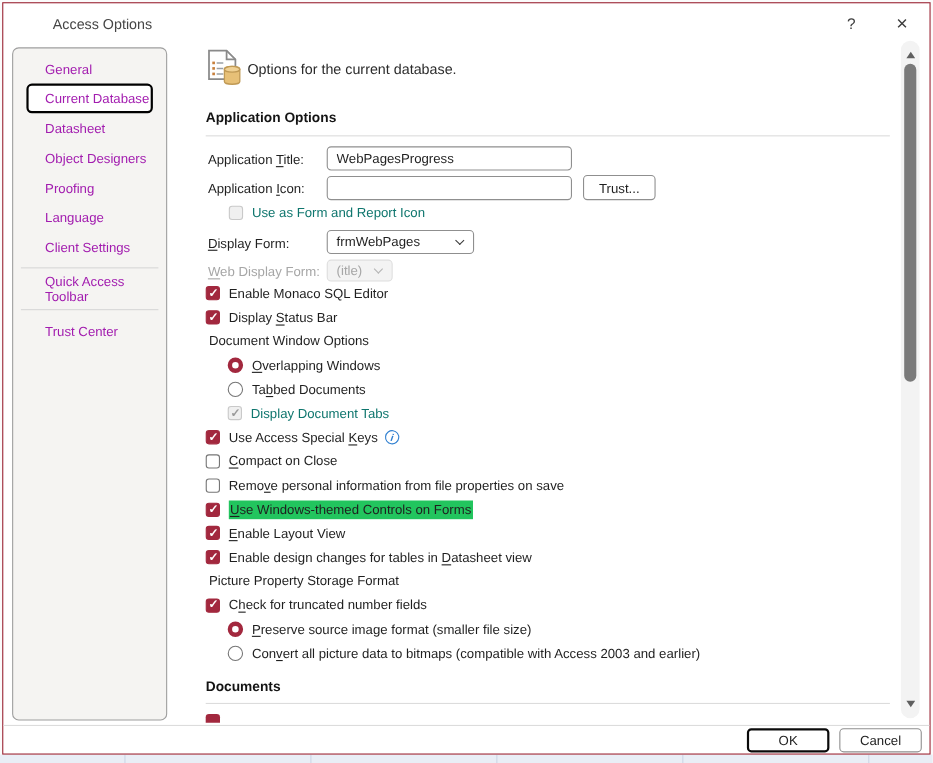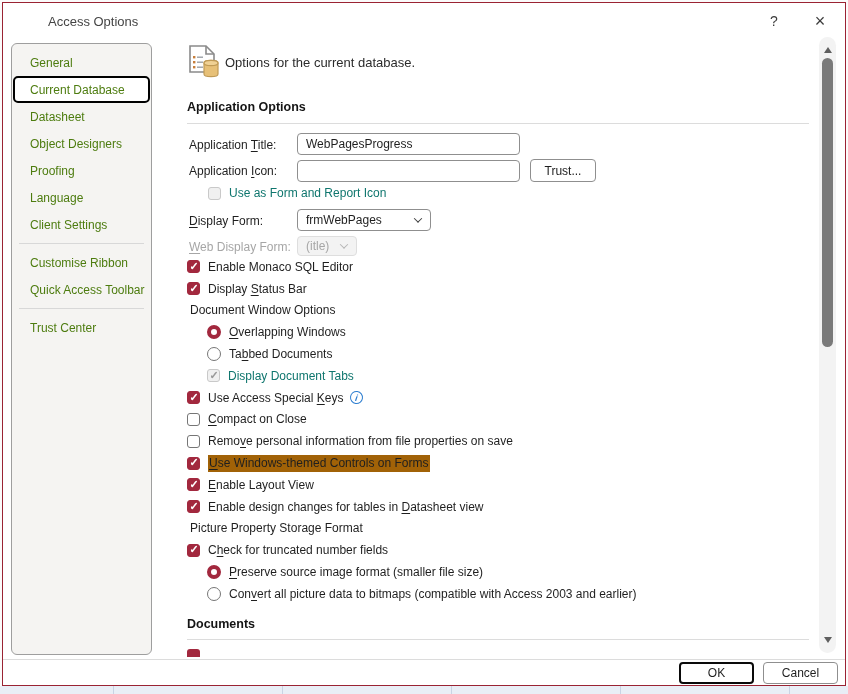--- a/index.html
+++ b/index.html
@@ -16,22 +16,22 @@
   
   .titlebar-title { position:absolute; left:45px; top:11px; font-size:13px; color:#454545; }
   .tb-btn { position:absolute; top:6px; width:26px; height:24px; display:flex; align-items:center; justify-content:center;
     color:#3d3d3d; cursor:default; }
   .tb-help { right:58px; font-size:14px; }
   .tb-close { right:12px; font-size:18px; font-weight:400; }
 
   
   .sidebar { position:absolute; left:8px; top:40px; width:141px; height:612px; background:#f5f4f2;
     border:1px solid #9e9e9e; border-radius:6px; padding-top:5px; }
-  .side-item { height:27px; display:flex; align-items:center; padding-left:15px; font-size:12px; color:#4d7c0f;
-    margin:0 1px; border:2px solid transparent; border-radius:5px; }
+  .side-item { height:27px; display:flex; align-items:center; padding-left:15px; font-size:12px; color:#a21caf;
+    margin:0 12px; border:2px solid transparent; border-radius:5px; }
   .side-item.selected { background:#ffffff; border-color:#000000; }
   .side-divider { height:1px; background:#d8d8d8; margin:5px 7px; }
 
   
   .hdr-icon { position:absolute; left:183px; top:41px; width:34px; height:36px; }
   .hdr-text { position:absolute; left:222px; top:52px; font-size:13px; color:#2b2b2b; }
   .section-title { position:absolute; font-size:12.5px; font-weight:bold; color:#141414; }
   .rule { position:absolute; height:1px; background:#dcdcdc; width:622px; left:184px; }
 
   .form-label { position:absolute; left:186px; font-size:12px; color:#1f1f1f; }
@@ -51,21 +51,21 @@
     transform:rotate(45deg) translate(-1px,-1px); }
   .dropdown.disabled .chev { border-color:#b5b5b5; }
 
   
   .options { position:absolute; left:184px; top:253px; width:624px; }
   .opt-row { height:21.8px; display:flex; align-items:center; }
   .opt-row.indent { padding-left:20px;text-align:center; }
   .opt-row.group { padding-left:3px; font-size:12px; color:#1f1f1f; }
   .opt-label { font-size:12px; color:#1f1f1f; margin-left:8px; white-space:nowrap; }
   .opt-label.disabled { color:#0f766e; }
-  .opt-label.hl { background:#a16207; padding:1px 2px 2px 1px; }
+  .opt-label.hl { background:#22c55e; padding:1px 2px 2px 1px; }
 
   .checkbox { width:13px; height:13px; border-radius:3px; flex:0 0 13px; position:relative; background:#fff;
     border:1px solid #767676; }
   .checkbox.checked { background:#a2283e; border-color:#a2283e; }
   .checkbox.checked::after { content:"✓"; position:absolute; left:1.5px; top:-1.5px; color:#ffffff; font-size:11px; font-weight:bold; }
   .checkbox.disabled { background:#f0f0f0; border-color:#c9c9c9; }
   .checkbox.disabled.checked { background:#f0f0f0; border-color:#c9c9c9; }
   .checkbox.disabled.checked::after { color:#9a9a9a; }
 
   .radio { width:14px; height:14px; border-radius:50%; flex:0 0 14px; background:#fff; border:1px solid #767676; }
@@ -122,23 +122,20 @@
       <div class="side-item">
         <span>Proofing</span>
       </div>
       <div class="side-item">
         <span>Language</span>
       </div>
       <div class="side-item">
         <span>Client Settings</span>
       </div>
       <div class="side-divider"></div>
-      <div class="side-item">
-        <span>Customise Ribbon</span>
-      </div>
       <div class="side-item">
         <span>Quick Access Toolbar</span>
       </div>
       <div class="side-divider"></div>
       <div class="side-item">
         <span>Trust Center</span>
       </div>
     </div>
 
   <svg class="hdr-icon" viewBox="0 0 34 36">

